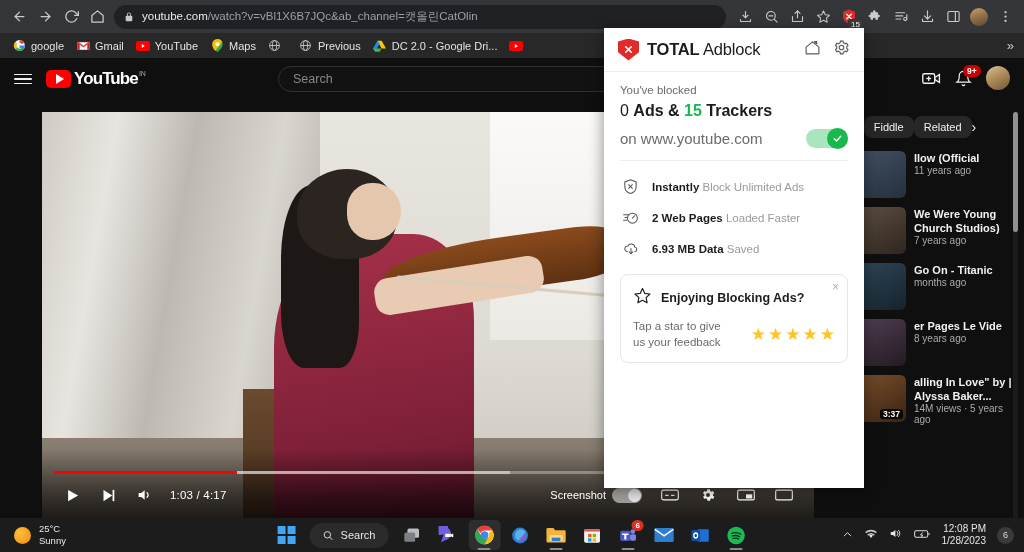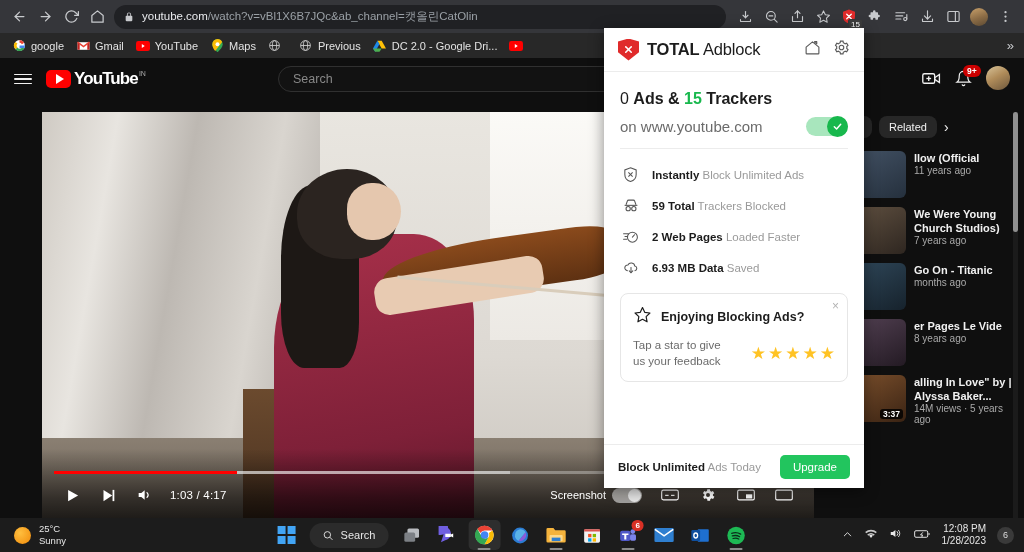--- a/index.html
+++ b/index.html
@@ -179,21 +179,21 @@
   }
   .toggle-sm::after {
     content: ""; position: absolute; right: 1px; top: 1px; width: 13px; height: 13px;
     border-radius: 50%; background: #e8e8e8;
   }
 
   
   .sidebar {
     position: absolute; left: 822px; top: 54px; width: 196px; height: 406px; overflow: hidden;
   }
-  .chip-row { display: flex; align-items: center; gap: 7px; height: 30px; }
+  .chip-row { display: flex; align-items: center; height: 30px; justify-content: center; }
   .chip {
     background: #272727; color: #f1f1f1; font-size: 11px; border-radius: 8px;
     padding: 5px 10px; white-space: nowrap; flex: 0 0 auto;
   }
   .chip-arrow { color: #f1f1f1; font-size: 14px; flex: 0 0 auto; }
   .rec { display: flex; gap: 8px; margin-top: 9px; }
   .rec-thumb {
     width: 84px; height: 47px; border-radius: 6px; flex: 0 0 auto; position: relative; overflow: hidden;
   }
   .rec-dur {
@@ -704,20 +704,21 @@
         <span>
           <svg width="17" height="17" viewBox="0 0 24 24" fill="none" stroke="currentColor" stroke-width="1.6">
               <circle cx="12" cy="12" r="3.2"></circle>
               <path d="M19.4 13.5a7.6 7.6 0 0 0 0-3l1.8-1.4-1.9-3.2-2.1.9a7.6 7.6 0 0 0-2.6-1.5L14.2 3h-3.7l-.4 2.3a7.6 7.6 0 0 0-2.6 1.5l-2.1-.9L3.5 9.1l1.8 1.4a7.6 7.6 0 0 0 0 3l-1.8 1.4 1.9 3.2 2.1-.9a7.6 7.6 0 0 0 2.6 1.5l.4 2.3h3.7l.4-2.3a7.6 7.6 0 0 0 2.6-1.5l2.1.9 1.9-3.2z"></path>
             </svg>
         </span>
       </div>
     </div>
 
     <div class="ab-body">
+      <div class="ab-sub">You've blocked</div>
       <div class="ab-headline">
         <span>0</span>
         <b>Ads</b>
         <b>&amp;</b>
         <span class="green">15</span>
         <b>Trackers</b>
       </div>
       <div class="ab-domain-row">
         <div class="ab-domain">on www.youtube.com</div>
         <div class="ab-toggle">
@@ -738,31 +739,20 @@
           <svg width="17" height="17" viewBox="0 0 24 24" fill="none" stroke="currentColor" stroke-width="1.5">
               <path d="M12 2.5 20 5.6v6.4c0 4.8-3.3 8.6-8 9.8-4.7-1.2-8-5-8-9.8V5.6z"></path>
               <line x1="9" y1="9" x2="15" y2="15"></line>
               <line x1="15" y1="9" x2="9" y2="15"></line>
             </svg>
         </span>
         <span class="ab-stat-txt"><b>Instantly</b><span> Block Unlimited Ads</span></span>
       </div>
       <div class="ab-stat">
         <span class="ab-stat-ico">
-          <svg width="18" height="17" viewBox="0 0 24 24" fill="none" stroke="currentColor" stroke-width="1.5">
-              <path d="M5 11l1.8-5.2A2 2 0 0 1 8.7 4.4h6.6a2 2 0 0 1 1.9 1.4L19 11"></path>
-              <line x1="3" y1="11.8" x2="21" y2="11.8"></line>
-              <circle cx="8" cy="16.5" r="3"></circle>
-              <circle cx="16" cy="16.5" r="3"></circle>
-            </svg>
-        </span>
-        <span class="ab-stat-txt"><b>59 Total</b><span> Trackers Blocked</span></span>
-      </div>
-      <div class="ab-stat">
-        <span class="ab-stat-ico">
           <svg width="18" height="17" viewBox="0 0 24 24" fill="none" stroke="currentColor" stroke-width="1.5" stroke-linecap="round">
               <circle cx="14" cy="13" r="7"></circle>
               <path d="M14 13l3-3.5"></path>
               <line x1="1.5" y1="8" x2="8" y2="8"></line>
               <line x1="3.5" y1="12" x2="7" y2="12"></line>
               <line x1="1.5" y1="16" x2="6" y2="16"></line>
             </svg>
         </span>
         <span class="ab-stat-txt"><b>2 Web Pages</b><span> Loaded Faster</span></span>
       </div>
@@ -793,24 +783,20 @@
         <div class="ab-stars">
           <span>★</span>
           <span>★</span>
           <span>★</span>
           <span>★</span>
           <span>★</span>
         </div>
       </div>
     </div>
 
-    <div class="ab-footer">
-      <div class="ab-footer-txt"><b>Block Unlimited</b><span> Ads Today</span></div>
-      <div class="ab-upgrade">Upgrade</div>
-    </div>
   </div>
 
   <div class="taskbar">
     <div class="weather">
       <div class="sun"></div>
       <div class="weather-txt">
         <div>25°C</div>
         <div>Sunny</div>
       </div>
     </div>

